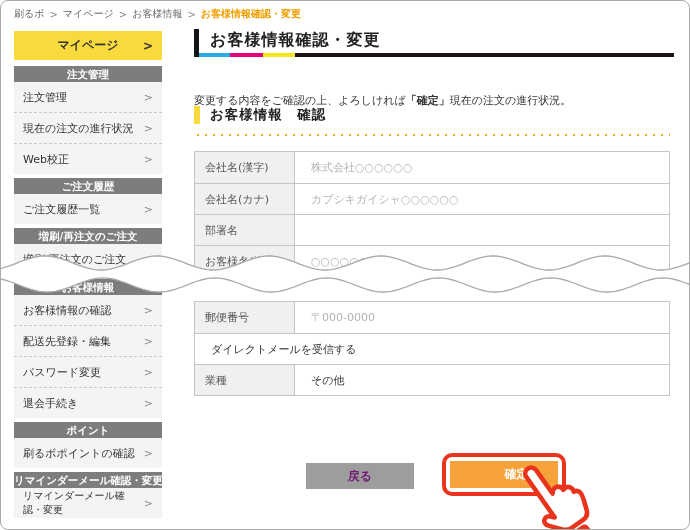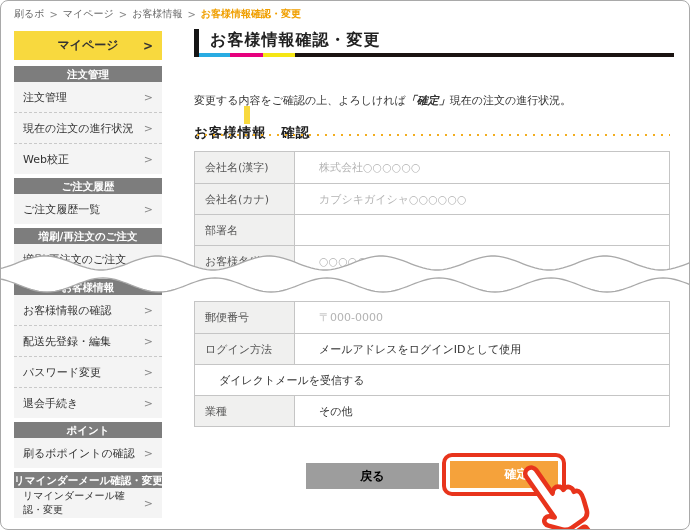--- a/index.html
+++ b/index.html
@@ -31,43 +31,43 @@
   
   .title-block{position:absolute;left:193px;top:28px;width:475px;border-left:5px solid #151515;}
   .title-block h1{margin:0;padding-left:11px;font-size:16px;line-height:21px;color:#222;
     font-weight:bold;letter-spacing:1px;}
   .cmyk{display:flex;height:4px;margin-top:3px;}
   .cmyk .c{width:31px;background:#29abe2;}
   .cmyk .m{width:33px;background:#e6007e;}
   .cmyk .y{width:32px;background:#f5e615;}
   .cmyk .k{flex:1;background:#1a1311;}
   .instruction{position:absolute;left:193px;top:81px;font-size:11px;color:#333;white-space:nowrap;}
-  .instruction b{font-weight:bold;font-style:italic;}
-  .section-head{position:absolute;left:193px;top:105px;display:flex;align-items:center;flex-direction:column;}
+  .instruction b{font-weight:bold;}
+  .section-head{position:absolute;left:193px;top:105px;display:flex;align-items:center;}
   .ybar{width:6px;height:18px;background:#f8d93e;margin-right:10px;}
   .section-head .st{font-size:13.5px;font-weight:bold;color:#222;letter-spacing:1px;}
   .ydots{position:absolute;left:193px;top:132px;width:476px;height:4px;
     background-image:radial-gradient(circle,#f2ad1e 1.2px,rgba(0,0,0,0) 1.5px);
     background-size:8px 4px;background-repeat:repeat-x;}
   
   .tbl{position:absolute;left:193px;width:476px;box-sizing:border-box;
     border:1px solid #c5c5c5;background:#fff;}
   .tbl-top{top:150px;border-bottom:none;}
   .tbl-bottom{top:300px;}
   .trow{display:flex;height:31px;box-sizing:border-box;}
   .trow+.trow{border-top:1px solid #c5c5c5;}
   .tlabel{width:100px;flex:0 0 100px;box-sizing:border-box;background:#f0f0ef;
     border-right:1px solid #c5c5c5;padding:0 10px;display:flex;align-items:center;
     font-size:11px;color:#555;}
   .tval{flex:1;padding:0 16px;display:flex;align-items:center;font-size:11px;color:#333;
-    white-space:nowrap;overflow:hidden;margin-left:8px;}
+    white-space:nowrap;overflow:hidden;}
   .tval.muted{color:#b3b3b3;}
   
-  .btn-back{position:absolute;left:305px;top:462px;width:133px;height:26px;background:#9d9d9d;
-    color:#000000;font-size:12px;font-weight:bold;border:none;cursor:pointer;
+  .btn-back{position:absolute;left:305px;top:462px;width:108px;height:26px;background:#9d9d9d;
+    color:#701a75;font-size:12px;font-weight:bold;border:none;cursor:pointer;
     font-family:inherit;}
   .confirm-wrap{position:absolute;left:441px;top:452px;border:4px solid #e8341c;
     border-radius:10px;padding:4px;background:#fff;z-index:4;}
   .btn-confirm{display:block;width:108px;height:27px;background:#f5a23b;color:#fff;
     font-size:12px;font-weight:bold;border:none;cursor:pointer;font-family:inherit;padding-left:31px;}
   
   .wave{position:absolute;left:-2px;top:246px;width:694px;height:60px;z-index:5;
     pointer-events:none;}
   .hand{position:absolute;left:501px;top:457px;width:100px;height:92px;z-index:6;
     pointer-events:none;}
@@ -198,24 +198,20 @@
     <div class="trow">
       <div class="tlabel">お客様名(漢字)</div>
       <div class="tval muted">○○○○○○様</div>
     </div>
   </div>
 
   <div class="tbl tbl-bottom">
     <div class="trow">
       <div class="tlabel">郵便番号</div>
       <div class="tval muted">〒000-0000</div>
-    </div>
-    <div class="trow">
-      <div class="tlabel">ログイン方法</div>
-      <div class="tval">メールアドレスをログインIDとして使用</div>
     </div>
     <div class="trow">
       <div class="tval">ダイレクトメールを受信する</div>
     </div>
     <div class="trow">
       <div class="tlabel">業種</div>
       <div class="tval">その他</div>
     </div>
   </div>
 

